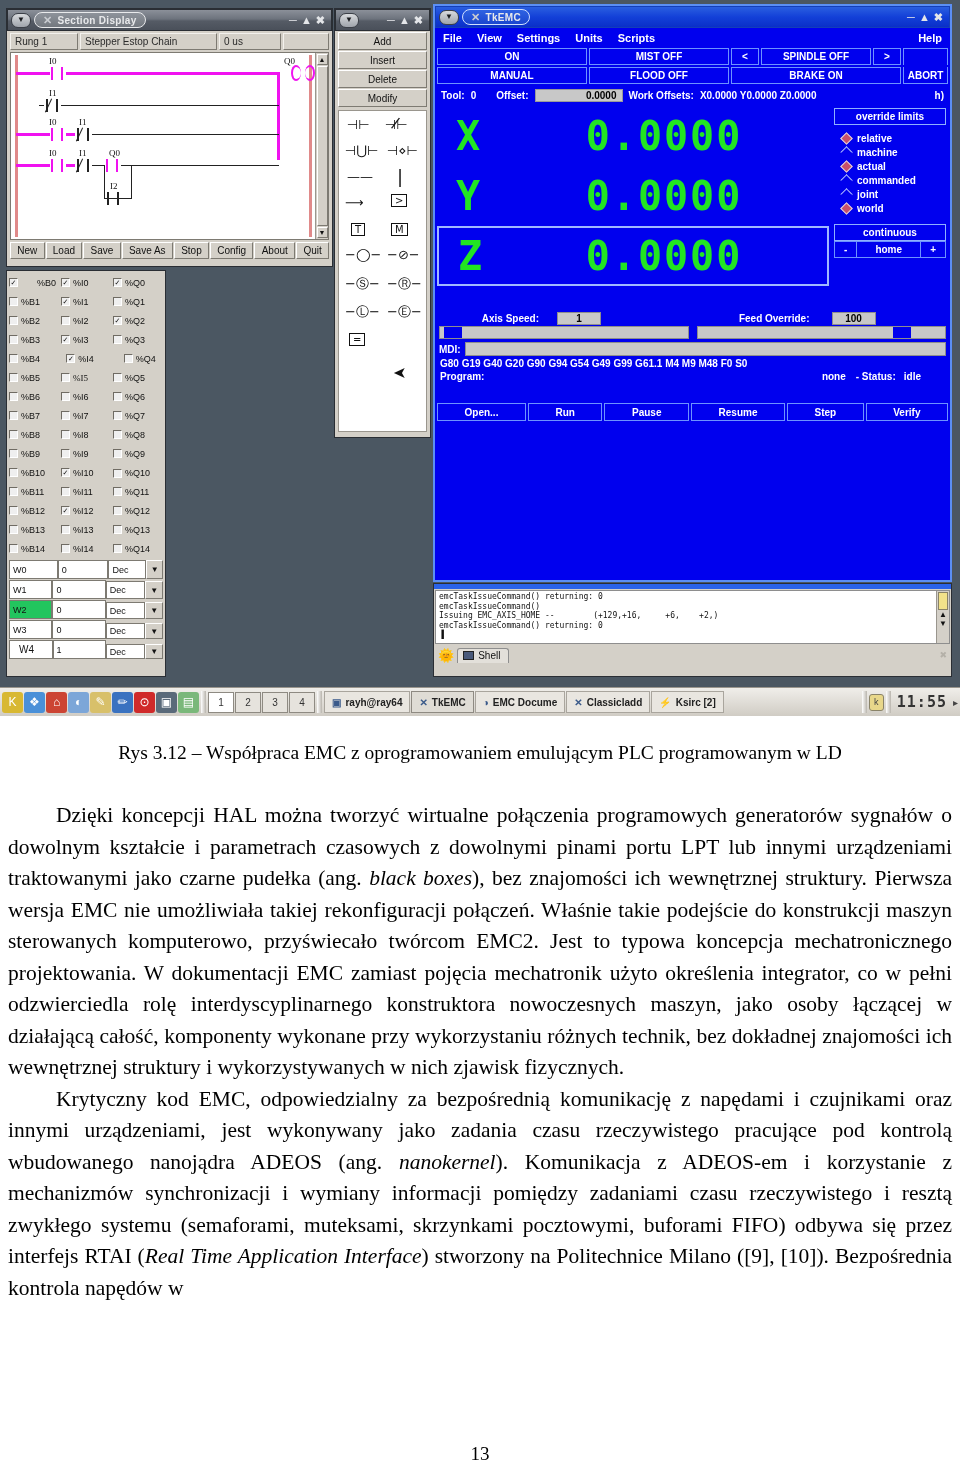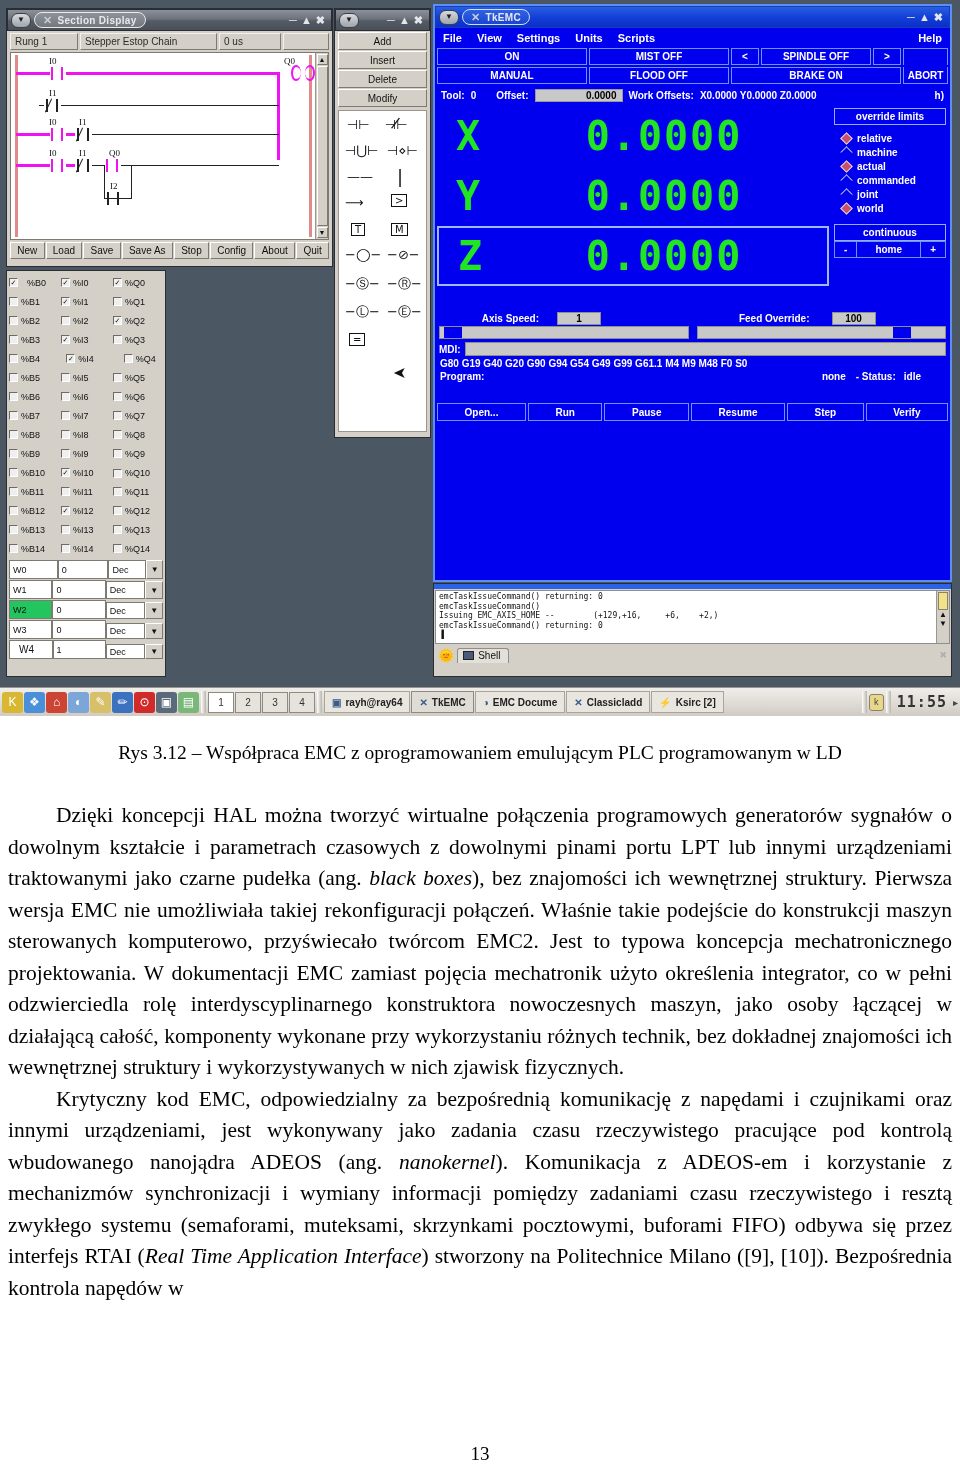--- a/index.html
+++ b/index.html
@@ -325,21 +325,21 @@
       <div class="sd-btn">Stop</div>
       <div class="sd-btn">Config</div>
       <div class="sd-btn">About</div>
       <div class="sd-btn">Quit</div>
     </div>
   </div>
 
   <div class="win" id="vars" style="left:6px; top:270px; width:160px; height:407px; background:#d4d0c8; border:1px solid #2a2e34; padding:2px;">
     <div id="varrows">
         <div style="display: flex; gap: 2px; height: 19px; align-items: center;">
-          <div style="display: flex; align-items: center; gap: 9px; width: 50px;">
+          <div style="display: flex; align-items: center; gap: 19px; width: 50px;">
             <span style="width: 9px; height: 9px; background: rgb(239, 239, 239); border-width: 1px; border-style: solid; border-color: rgb(111, 107, 99) rgb(255, 255, 255) rgb(255, 255, 255) rgb(111, 107, 99); border-image: initial; display: flex; align-items: center; justify-content: center; font-size: 7px; line-height: 1; color: rgb(17, 17, 17); flex: 0 0 auto;">✓</span>
             <span style="font-size: 9px; color: rgb(17, 17, 17); white-space: nowrap;">%B0</span>
           </div>
           <div style="display: flex; align-items: center; gap: 3px; width: 50px;">
             <span style="width: 9px; height: 9px; background: rgb(239, 239, 239); border-width: 1px; border-style: solid; border-color: rgb(111, 107, 99) rgb(255, 255, 255) rgb(255, 255, 255) rgb(111, 107, 99); border-image: initial; display: flex; align-items: center; justify-content: center; font-size: 7px; line-height: 1; color: rgb(17, 17, 17); flex: 0 0 auto;">✓</span>
             <span style="font-size: 9px; color: rgb(17, 17, 17); white-space: nowrap;">%I0</span>
           </div>
           <div style="display: flex; align-items: center; gap: 3px; width: 50px;">
             <span style="width: 9px; height: 9px; background: rgb(239, 239, 239); border-width: 1px; border-style: solid; border-color: rgb(111, 107, 99) rgb(255, 255, 255) rgb(255, 255, 255) rgb(111, 107, 99); border-image: initial; display: flex; align-items: center; justify-content: center; font-size: 7px; line-height: 1; color: rgb(17, 17, 17); flex: 0 0 auto;">✓</span>
             <span style="font-size: 9px; color: rgb(17, 17, 17); white-space: nowrap;">%Q0</span>
@@ -401,21 +401,21 @@
             <span style="font-size: 9px; color: rgb(17, 17, 17); white-space: nowrap;">%Q4</span>
           </div>
         </div>
         <div style="display: flex; gap: 2px; height: 19px; align-items: center;">
           <div style="display: flex; align-items: center; gap: 3px; width: 50px;">
             <span style="width: 9px; height: 9px; background: rgb(239, 239, 239); border-width: 1px; border-style: solid; border-color: rgb(111, 107, 99) rgb(255, 255, 255) rgb(255, 255, 255) rgb(111, 107, 99); border-image: initial; display: flex; align-items: center; justify-content: center; font-size: 7px; line-height: 1; color: rgb(17, 17, 17); flex: 0 0 auto;"></span>
             <span style="font-size: 9px; color: rgb(17, 17, 17); white-space: nowrap;">%B5</span>
           </div>
           <div style="display: flex; align-items: center; gap: 3px; width: 50px;">
             <span style="width: 9px; height: 9px; background: rgb(239, 239, 239); border-width: 1px; border-style: solid; border-color: rgb(111, 107, 99) rgb(255, 255, 255) rgb(255, 255, 255) rgb(111, 107, 99); border-image: initial; display: flex; align-items: center; justify-content: center; font-size: 7px; line-height: 1; color: rgb(17, 17, 17); flex: 0 0 auto;"></span>
-            <span style="font-size: 9px; color: rgb(17, 17, 17); white-space: nowrap;">%I5</span>
+            <span style="font-size: 9px; color: rgb(17, 17, 17); white-space: nowrap; font-family: Liberation Serif, serif;">%I5</span>
           </div>
           <div style="display: flex; align-items: center; gap: 3px; width: 50px;">
             <span style="width: 9px; height: 9px; background: rgb(239, 239, 239); border-width: 1px; border-style: solid; border-color: rgb(111, 107, 99) rgb(255, 255, 255) rgb(255, 255, 255) rgb(111, 107, 99); border-image: initial; display: flex; align-items: center; justify-content: center; font-size: 7px; line-height: 1; color: rgb(17, 17, 17); flex: 0 0 auto;"></span>
             <span style="font-size: 9px; color: rgb(17, 17, 17); white-space: nowrap;">%Q5</span>
           </div>
         </div>
         <div style="display: flex; gap: 2px; height: 19px; align-items: center;">
           <div style="display: flex; align-items: center; gap: 3px; width: 50px;">
             <span style="width: 9px; height: 9px; background: rgb(239, 239, 239); border-width: 1px; border-style: solid; border-color: rgb(111, 107, 99) rgb(255, 255, 255) rgb(255, 255, 255) rgb(111, 107, 99); border-image: initial; display: flex; align-items: center; justify-content: center; font-size: 7px; line-height: 1; color: rgb(17, 17, 17); flex: 0 0 auto;"></span>
             <span style="font-size: 9px; color: rgb(17, 17, 17); white-space: nowrap;">%B6</span>

